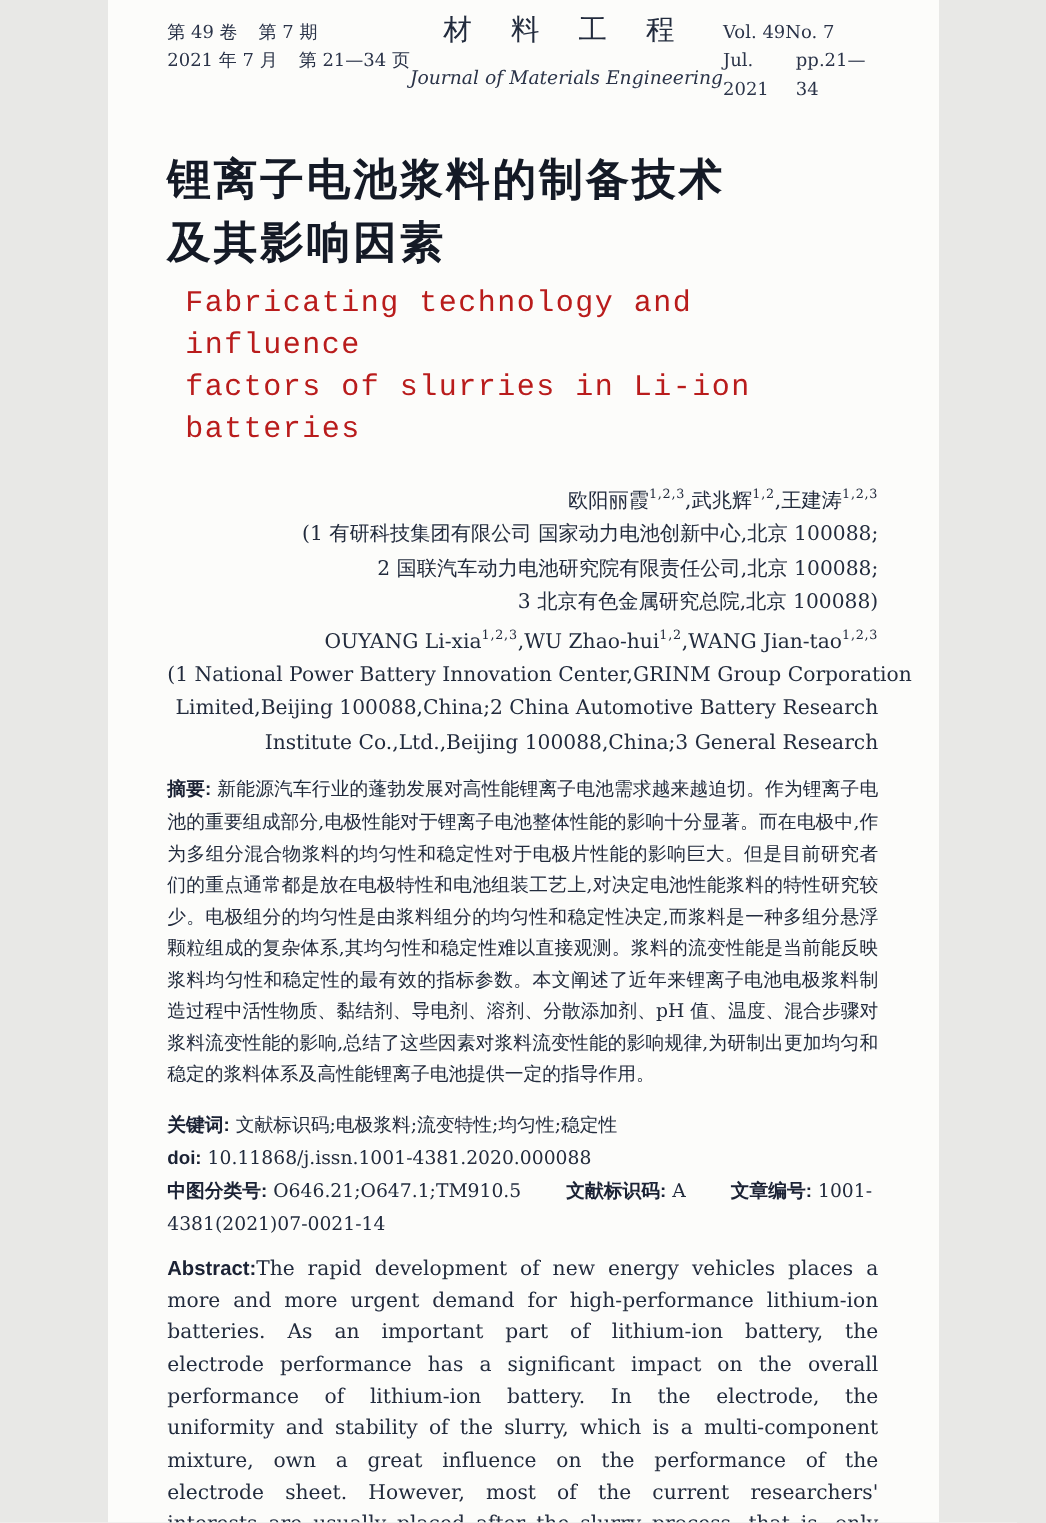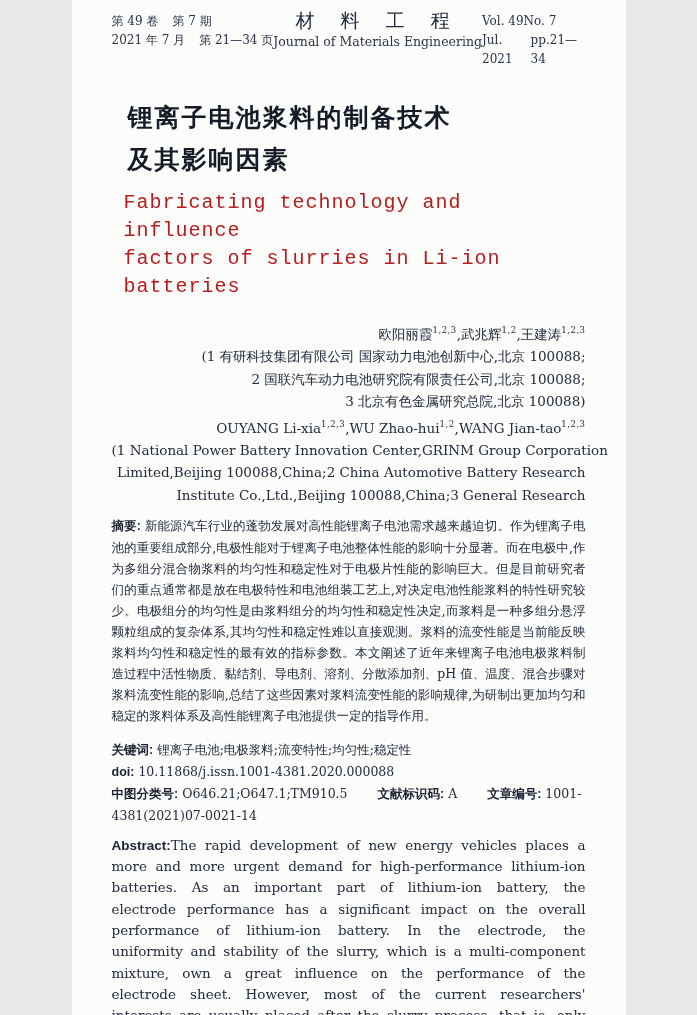--- a/index.html
+++ b/index.html
@@ -19,28 +19,28 @@
     display:flex;justify-content:space-between;align-items:flex-start;
     font-size:12px;line-height:19px;color:#2a3348;
   }
   .jheader .hl{white-space:nowrap;}
   .hl-row{display:flex;gap:14px;}
   .hdr-center{text-align:center;margin-top:-1px;}
   .journal-cn{
     font-size:19px;letter-spacing:10px;color:#222b3d;
     font-family:"DejaVu Serif",serif;white-space:nowrap;
   }
-  .journal-en{font-size:12.5px;margin-top:2px;white-space:nowrap;}
+  .journal-en{font-size:12.5px;margin-top:12px;white-space:nowrap;font-style:italic;}
   .hdr-right{text-align:left;}
   .hr-row{display:flex;gap:0;justify-content:flex-start;}
   
   .title-cn{
-    margin:30px 0 0 16px;
-    font-family:Liberation Mono, monospace;
-    font-weight:bold;font-size:25px;line-height:42px;
+    margin:30px 0 0 0;
+    font-family:Liberation Sans, sans-serif;
+    font-weight:bold;font-size:29px;line-height:42px;
     letter-spacing:2px;color:#141a26;
   }
   .title-en{
     margin:6px 0 0 12px;
     font-weight:normal;font-size:20px;line-height:28px;
     letter-spacing:1px;color:#b91c1c;
     font-family:Liberation Mono, monospace;
   }
   
   .authors-block{
@@ -112,21 +112,21 @@
     <div class="auth-line">2 国联汽车动力电池研究院有限责任公司,北京 100088;</div>
     <div class="auth-line">3 北京有色金属研究总院,北京 100088)</div>
     <div class="auth-line"><span>OUYANG Li-xia</span><sup>1,2,3</sup><span>,</span><span>WU Zhao-hui</span><sup>1,2</sup><span>,</span><span>WANG Jian-tao</span><sup>1,2,3</sup></div>
     <div class="auth-line">(1 National Power Battery Innovation Center,GRINM Group Corporation</div>
     <div class="auth-line">Limited,Beijing 100088,China;2 China Automotive Battery Research</div>
     <div class="auth-line">Institute Co.,Ltd.,Beijing 100088,China;3 General Research</div>
   </div>
 
   <p class="abs-cn"><span class="lbl">摘要:</span><span> 新能源汽车行业的蓬勃发展对高性能锂离子电池需求越来越迫切。作为锂离子电池的重要组成部分,电极性能对于锂离子电池整体性能的影响十分显著。而在电极中,作为多组分混合物浆料的均匀性和稳定性对于电极片性能的影响巨大。但是目前研究者们的重点通常都是放在电极特性和电池组装工艺上,对决定电池性能浆料的特性研究较少。电极组分的均匀性是由浆料组分的均匀性和稳定性决定,而浆料是一种多组分悬浮颗粒组成的复杂体系,其均匀性和稳定性难以直接观测。浆料的流变性能是当前能反映浆料均匀性和稳定性的最有效的指标参数。本文阐述了近年来锂离子电池电极浆料制造过程中活性物质、黏结剂、导电剂、溶剂、分散添加剂、pH 值、温度、混合步骤对浆料流变性能的影响,总结了这些因素对浆料流变性能的影响规律,为研制出更加均匀和稳定的浆料体系及高性能锂离子电池提供一定的指导作用。</span></p>
 
-  <div class="kw-cn"><span class="lbl">关键词:</span><span> 锂离子电池;电极浆料;流变特性;均匀性;稳定性</span></div>
+  <div class="kw-cn"><span class="lbl">关键词:</span><span> 文献标识码;电极浆料;流变特性;均匀性;稳定性</span></div>
 
   <div class="meta-line"><span class="lbl">doi:</span><span> 10.11868/j.issn.1001-4381.2020.000088</span></div>
 
   <div class="meta-line">
     <span class="seg"><span class="lbl">中图分类号:</span><span> O646.21;O647.1;TM910.5</span></span>
     <span class="seg"><span class="lbl">文献标识码:</span><span> A</span></span>
     <span class="seg"><span class="lbl">文章编号:</span><span> 1001-4381(2021)07-0021-14</span></span>
   </div>
 
   <p class="abs-en"><span class="lbl">Abstract:</span><span>The rapid development of new energy vehicles places a more and more urgent demand for high-performance lithium-ion batteries. As an important part of lithium-ion battery, the electrode performance has a significant impact on the overall performance of lithium-ion battery. In the electrode, the uniformity and stability of the slurry, which is a multi-component mixture, own a great influence on the performance of the electrode sheet. However, most of the current researchers' interests are usually placed after the slurry process, that is, only focus on the performance of the electrode, but ignore the slurry which is the preconditions of the performance of the electrode. Uniformity of the electrode is determined by the uniformity and stability of slurries. However, as a complicated mixture of multicomponent suspended particles, it's hard to measure the uniformity and stability of the slurry directly. At present, the rheological property test of the slurry is the most effective method to characterize the uniformity and stability of the slurry. In this paper, the effects of active materials, binders, conductive agents, solvents, dispersing additives, pH value, temperature, mixing steps on the rheological properties of the slurry during the manufacturing of lithium ion battery electrode pastes were reviewed. The influence of these factors on the rheological properties of the slurry was summarized, which provides a certain guiding role for fabricating slurries with higher uniformity and stability and developing high performance Li-ion batteries.</span></p>

